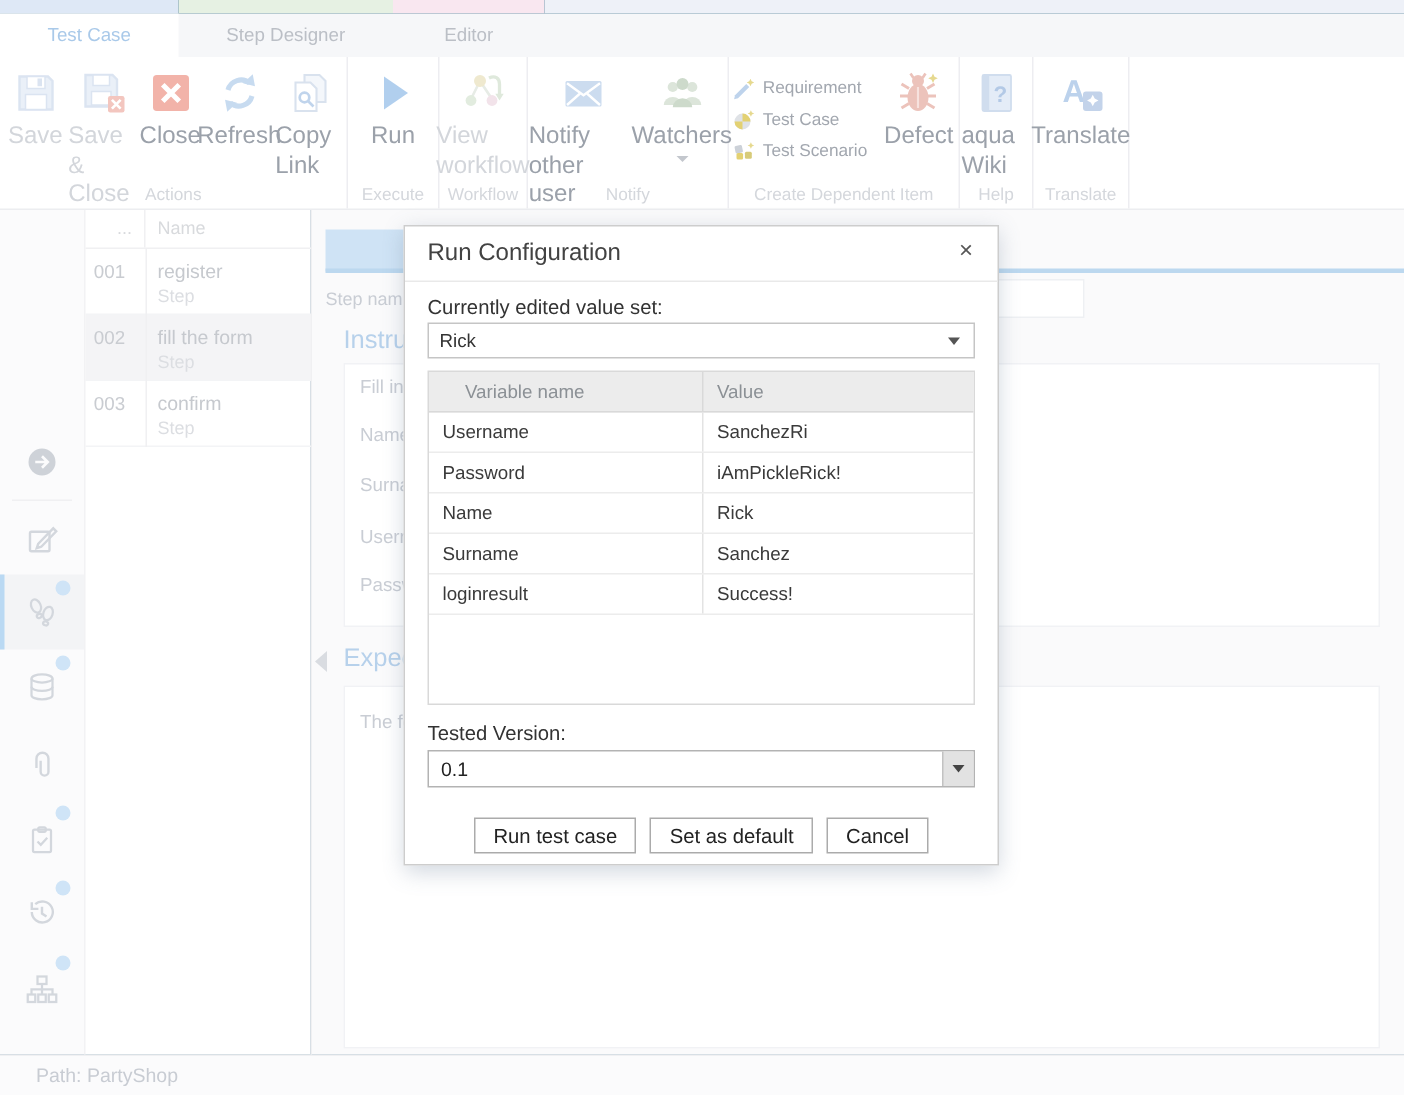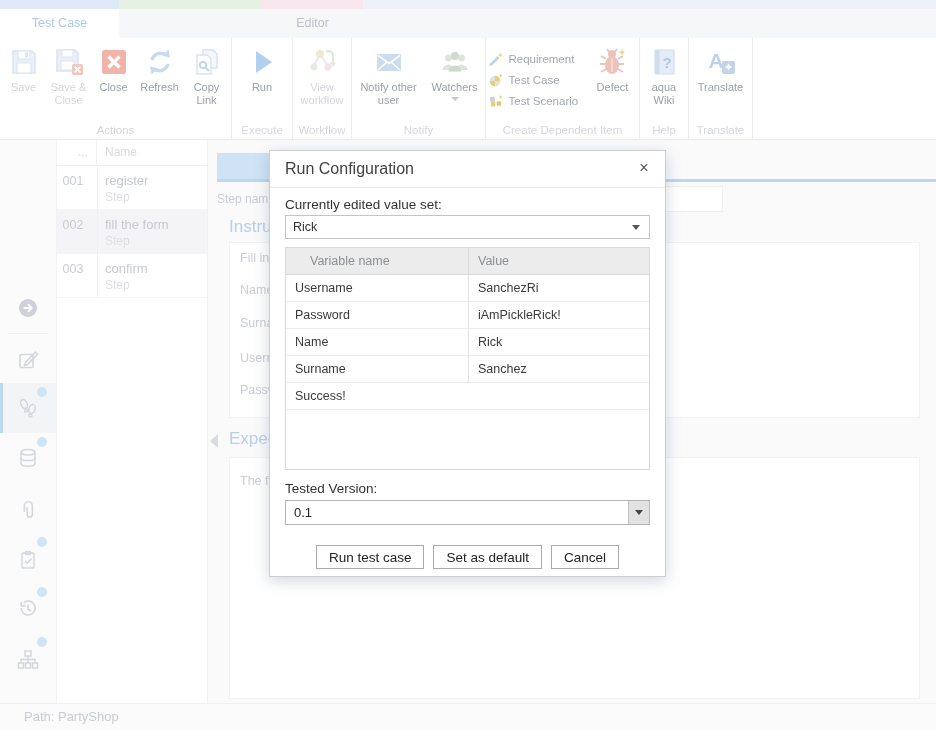--- a/index.html
+++ b/index.html
@@ -19,21 +19,21 @@
   
   .ribbon { position:absolute; top:38px; left:0; width:936px; height:102px; background:#fff;
             border-bottom:1px solid #ecedf0; }
   .rib-group { position:absolute; top:0; height:101px; border-right:1px solid #ededf1; }
   .rib-items { position:absolute; top:6px; left:0; right:0; height:76px; display:flex;
                justify-content:center; align-items:flex-start; }
   .rib-glabel { position:absolute; bottom:3px; left:0; right:0; text-align:center;
                 font-size:11.5px; color:#d4d7dc; white-space:nowrap; }
   .rib-item { display:flex; flex-direction:column; align-items:center; padding-top:2px; }
   .rib-ico { width:32px; height:32px; display:block; }
-  .rib-lab { margin-top:3px; font-size:11px; line-height:1.22; text-align:center;
+  .rib-lab { margin-top:3px; font-size:16px; line-height:1.22; text-align:left;
              color:#9ba1aa; white-space:pre-line; }
   .rib-lab.dis { color:#d3d6db; }
   .rib-caret { width:0; height:0; margin:3px auto 0; border-left:4px solid transparent;
                border-right:4px solid transparent; border-top:4px solid #c3c7cd; }
   .cdi-col { display:flex; flex-direction:column; justify-content:flex-start; padding-top:4px; }
   .rib-small { display:flex; align-items:center; height:21px; font-size:11.5px; color:#a2a7af; }
   .rib-small .s-ico { width:16px; height:16px; margin-right:5px; }
 
   
   .rail { position:absolute; left:0; top:140px; width:56px; height:563px; background:#fbfbfc; }
@@ -119,20 +119,21 @@
 
 <div id="app">
 
   <div class="strip" style="left:0;width:119px;background:#dee8f6"></div>
   <div class="strip" style="left:119px;width:143px;background:#e6f1e3"></div>
   <div class="strip" style="left:262px;width:101px;background:#f9e7f0"></div>
   <div class="strip" style="left:363px;width:573px;background:#eef1f8"></div>
 
   <div class="tabbar">
     <div class="tab active" style="left:0;width:119px">Test Case</div>
+    <div class="tab" style="left:119px;width:143px">Step Designer</div>
     <div class="tab" style="left:262px;width:101px">Editor</div>
   </div>
 
   <div class="ribbon">
 
     <div class="rib-group" style="left:0;width:232px">
       <div class="rib-items">
         <div class="rib-item" style="width:44px">
           <span class="rib-ico">
             <svg viewBox="0 0 32 32">
@@ -478,20 +479,21 @@
         </div>
         <div class="t-row">
           <div class="t-c1">Name</div>
           <div class="t-c2">Rick</div>
         </div>
         <div class="t-row">
           <div class="t-c1">Surname</div>
           <div class="t-c2">Sanchez</div>
         </div>
         <div class="t-row">
+          <div class="t-c1">loginresult</div>
           <div class="t-c2">Success!</div>
         </div>
       </div>
       <div class="m-label" style="margin-top:11px">Tested Version:</div>
       <div class="m-combo">
         <span>0.1</span>
         <span class="cb-btn"></span>
         <span class="cb-caret"></span>
       </div>
       <div class="m-buttons">

